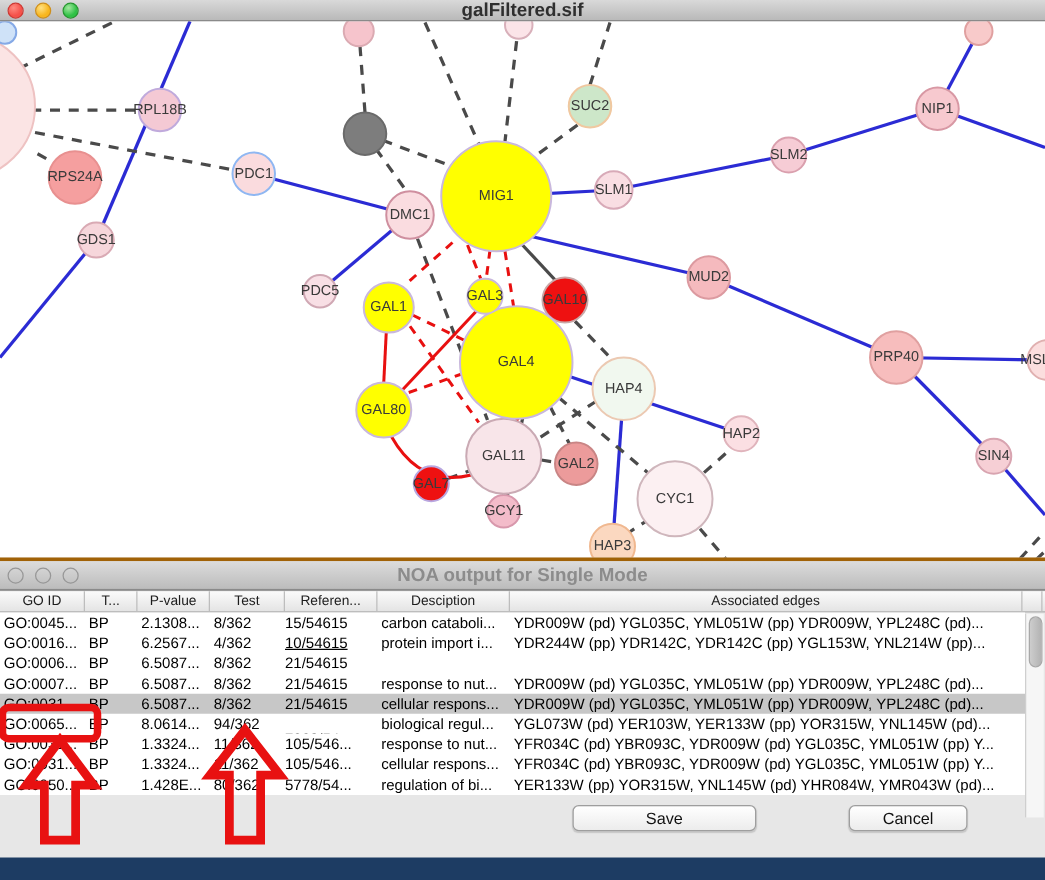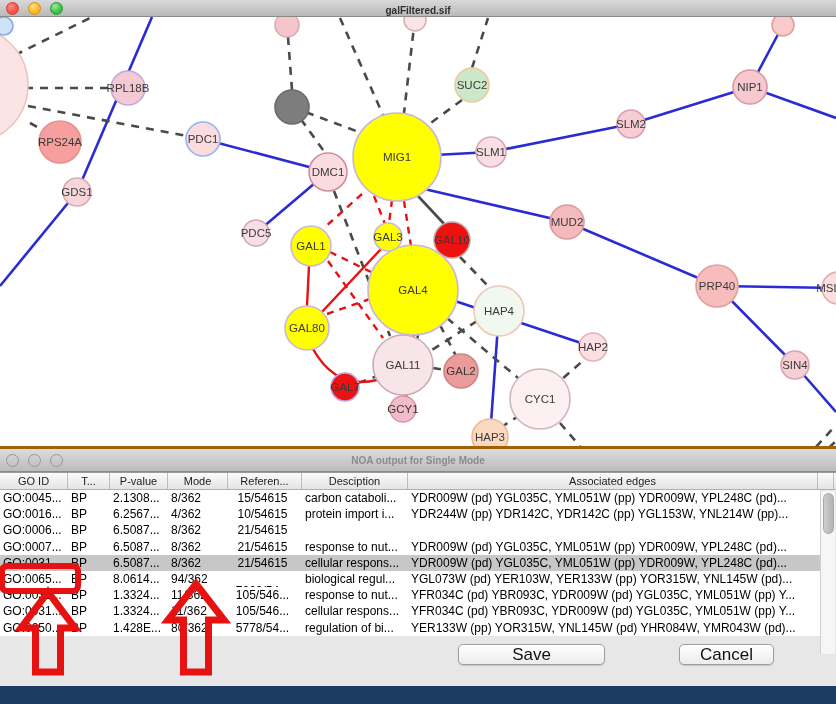--- a/index.html
+++ b/index.html
@@ -1,42 +1,42 @@
 <!DOCTYPE html>
 <html><head>
 <meta charset="utf-8">
 <style>
   * { margin:0; padding:0; box-sizing:border-box; }
   html,body { width:836px; height:704px; }
   body { font-family:"Liberation Sans", sans-serif; background:#1d3c63; position:relative; overflow:hidden; }
   .window { position:absolute; left:0; width:836px; background:#e7e7e7; }
   .titlebar { height:17px; background:linear-gradient(#d9d9d9,#b9b9b9); border-bottom:1px solid #8a8a8a; position:relative; text-align:center; }
   .titlebar.tall { height:23px; background:linear-gradient(#dcdcdc,#bcbcbc); }
-  .title-text { font-size:10px; font-weight:bold; color:#2f2f2f; line-height:17px;margin-top:44px; }
+  .title-text { font-size:15px; font-weight:bold; color:#2f2f2f; line-height:17px;margin-top:44px; }
   .titlebar.tall .title-text { line-height:23px; color:#8c8c8c; font-weight:bold; }
   .lights { position:absolute; left:6px; top:0; height:100%; display:flex; align-items:center; gap:9px; }
   .light { width:13px; height:13px; border-radius:50%; }
   .light.red { background:radial-gradient(circle at 35% 30%, #ff8a80, #f5514a 60%); border:1px solid #ce3a34; }
   .light.yellow { background:radial-gradient(circle at 35% 30%, #ffe082, #f8b61e 60%); border:1px solid #cf8f1b; }
   .light.green { background:radial-gradient(circle at 35% 30%, #a5e8a0, #30c146 60%); border:1px solid #27962f; }
   .light.hollow { background:transparent; border:1.5px solid #979797; }
   #graph-window { top:0; height:459px; }
   #net-svg { display:block; background:#ffffff; }
   #noa-window { top:446px; height:240px; background:#e7e7e7; border-top:3px solid #a16207; }
   .table-wrap { position:absolute; top:23px; left:0; width:836px; border-top:1px solid #9a9a9a; }
   .thead { display:flex; height:17px; background:linear-gradient(#fbfbfb,#e4e4e4); border-bottom:1px solid #b0b0b0; }
   .th { font-size:11px; color:#1c1c1c; text-align:center; line-height:16px; border-right:1px solid #bdbdbd; overflow:hidden; white-space:nowrap; flex:none; }
   .tbody { background:#ffffff; width:820px; }
   .trow { display:flex; height:16.2px; overflow:hidden; }
   .trow.selected { background:#c7c7c7; }
   .td { font-size:12px; color:#000; line-height:16px; white-space:nowrap; overflow:hidden; padding-left:3px; flex:none; }
-  .td.right { text-align:center; padding-right:5px; padding-left:0; }
+  .td.right { text-align:left; padding-right:5px; padding-left:0; }
   .vscroll { position:absolute; right:1px; top:18px; width:15px; background:#f6f6f6; border-left:1px solid #cfcfcf; }
   .vthumb { position:absolute; left:1.5px; width:11px; border-radius:6px; background:linear-gradient(90deg,#cdcdcd,#b3b3b3); border:1px solid #a8a8a8; }
-  .btn { position:absolute; height:21px; background:linear-gradient(#ffffff,#ececec); border:1px solid #9e9e9e; border-radius:5px; font-size:17px; color:#111; text-align:center; line-height:19px; box-shadow:0 1px 1px rgba(0,0,0,0.15); }
+  .btn { position:absolute; height:21px; background:linear-gradient(#ffffff,#ececec); border:1px solid #9e9e9e; border-radius:5px; font-size:13px; color:#111; text-align:center; line-height:19px; box-shadow:0 1px 1px rgba(0,0,0,0.15); }
   #annotations { position:absolute; left:0; top:0; width:836px; height:704px; pointer-events:none; z-index:50; }
   text.nlabel { font-family:"Liberation Sans",sans-serif; font-size:11.5px; fill:#3a3a3a; }
 </style>
 </head>
 <body>
 
 <div class="window" id="graph-window">
   <div class="titlebar">
     <div class="lights">
       <div class="light red"></div>
@@ -171,42 +171,42 @@
       <div class="light hollow"></div>
       <div class="light hollow"></div>
     </div>
     <span class="title-text">NOA output for Single Mode</span>
   </div>
   <div class="table-wrap">
     <div class="thead" id="table-header">
         <div class="th" style="width: 68px;">GO ID</div>
         <div class="th" style="width: 42px;">T...</div>
         <div class="th" style="width: 58px;">P-value</div>
-        <div class="th" style="width: 60px;">Mode</div>
+        <div class="th" style="width: 60px;">Test</div>
         <div class="th" style="width: 74px;">Referen...</div>
         <div class="th" style="width: 106px;">Desciption</div>
         <div class="th" style="width: 410px;">Associated edges</div>
         <div class="th" style="width: 16px;"></div>
       </div>
     <div class="tbody" id="table-rows">
         <div class="trow">
           <div class="td" style="width: 68px;">GO:0045...</div>
           <div class="td" style="width: 42px;">BP</div>
           <div class="td" style="width: 58px;">2.1308...</div>
           <div class="td" style="width: 60px;">8/362</div>
           <div class="td right" style="width: 74px;">15/54615</div>
           <div class="td" style="width: 106px;">carbon cataboli...</div>
           <div class="td" style="width: 410px;">YDR009W (pd) YGL035C, YML051W (pp) YDR009W, YPL248C (pd)...</div>
         </div>
         <div class="trow">
           <div class="td" style="width: 68px;">GO:0016...</div>
           <div class="td" style="width: 42px;">BP</div>
           <div class="td" style="width: 58px;">6.2567...</div>
           <div class="td" style="width: 60px;">4/362</div>
-          <div class="td right" style="width: 74px;">10/54615</div>
+          <div class="td right" style="width: 74px; text-decoration: underline;">10/54615</div>
           <div class="td" style="width: 106px;">protein import i...</div>
           <div class="td" style="width: 410px;">YDR244W (pp) YDR142C, YDR142C (pp) YGL153W, YNL214W (pp)...</div>
         </div>
         <div class="trow">
           <div class="td" style="width: 68px;">GO:0006...</div>
           <div class="td" style="width: 42px;">BP</div>
           <div class="td" style="width: 58px;">6.5087...</div>
           <div class="td" style="width: 60px;">8/362</div>
           <div class="td right" style="width: 74px;">21/54615</div>
           <div class="td" style="width: 106px; margin-top: 29px;">galactose meta...</div>

